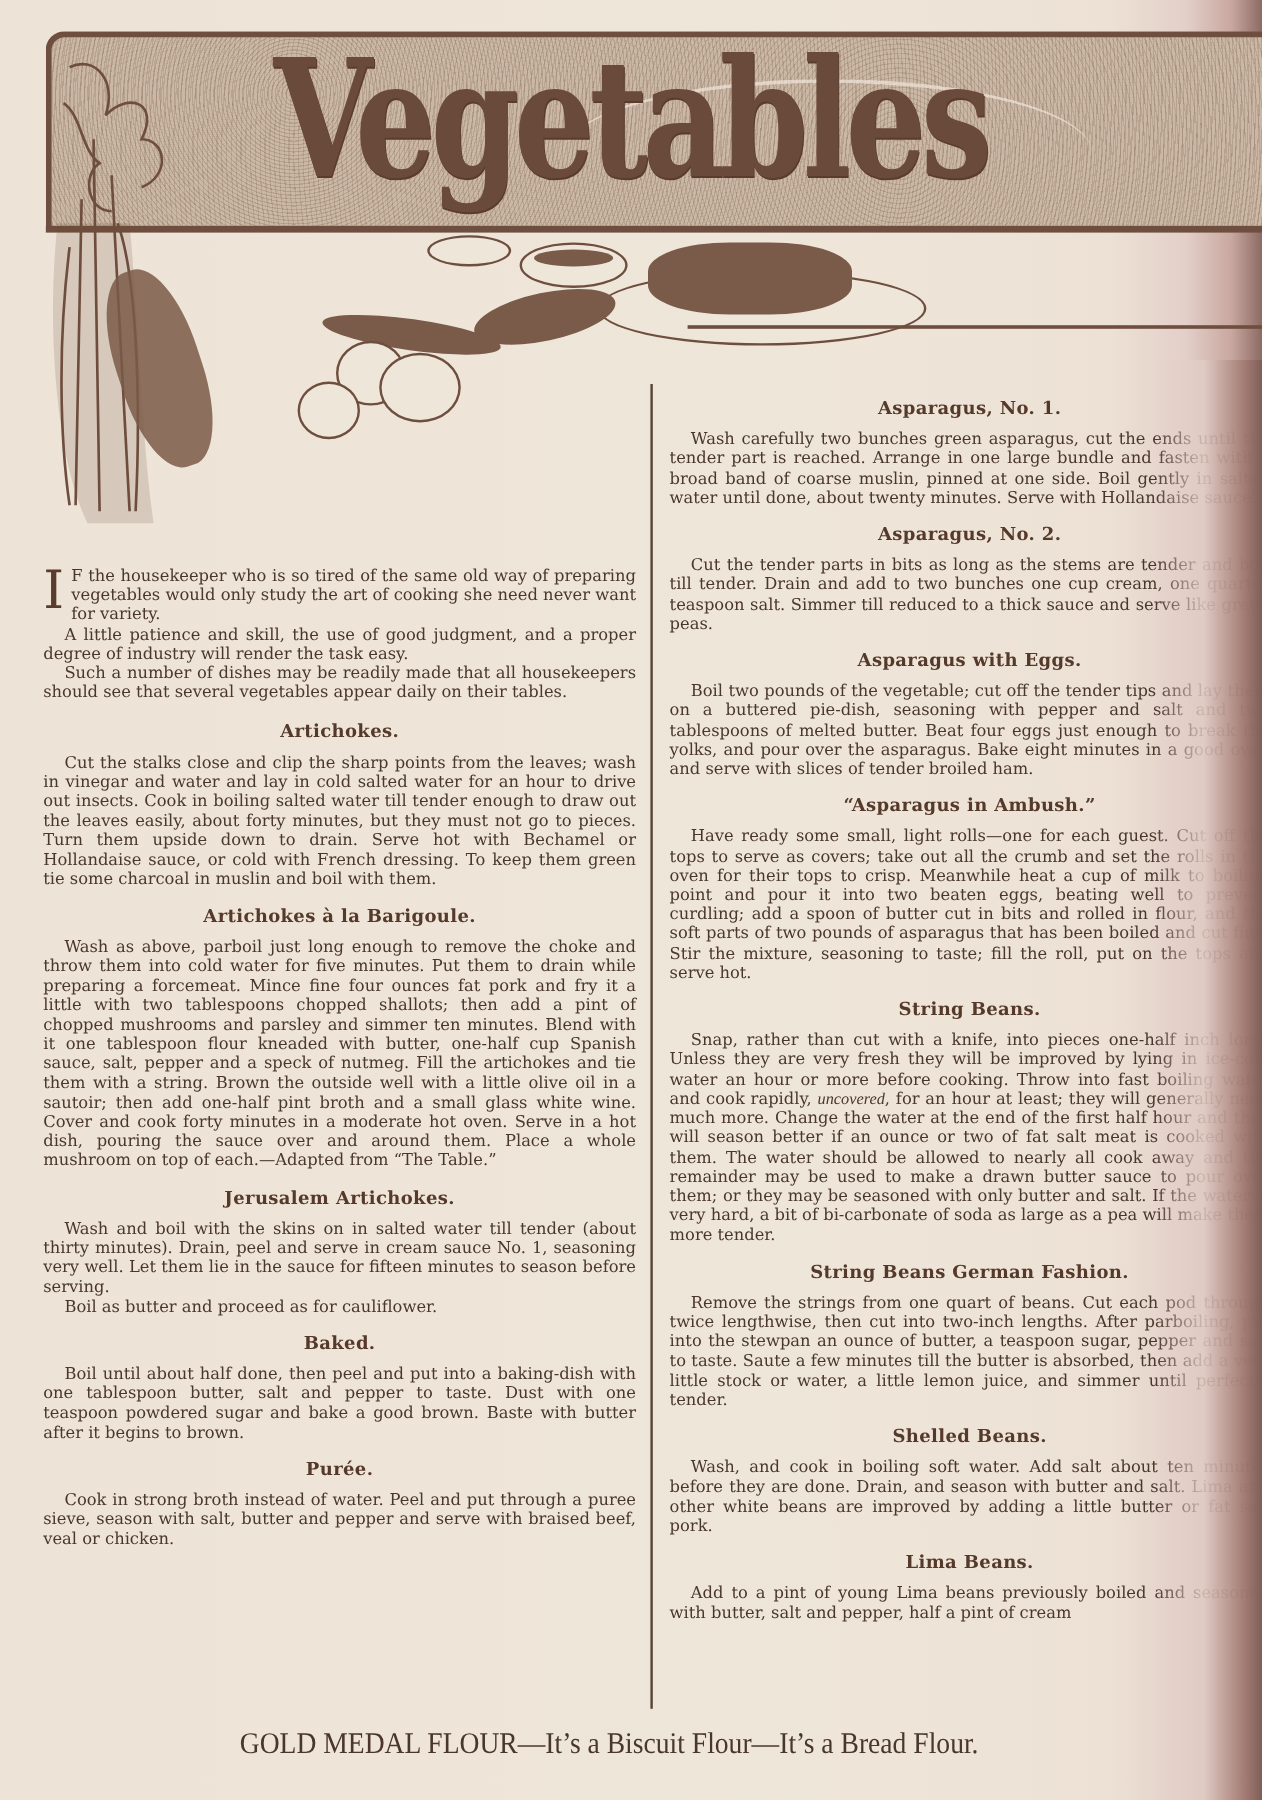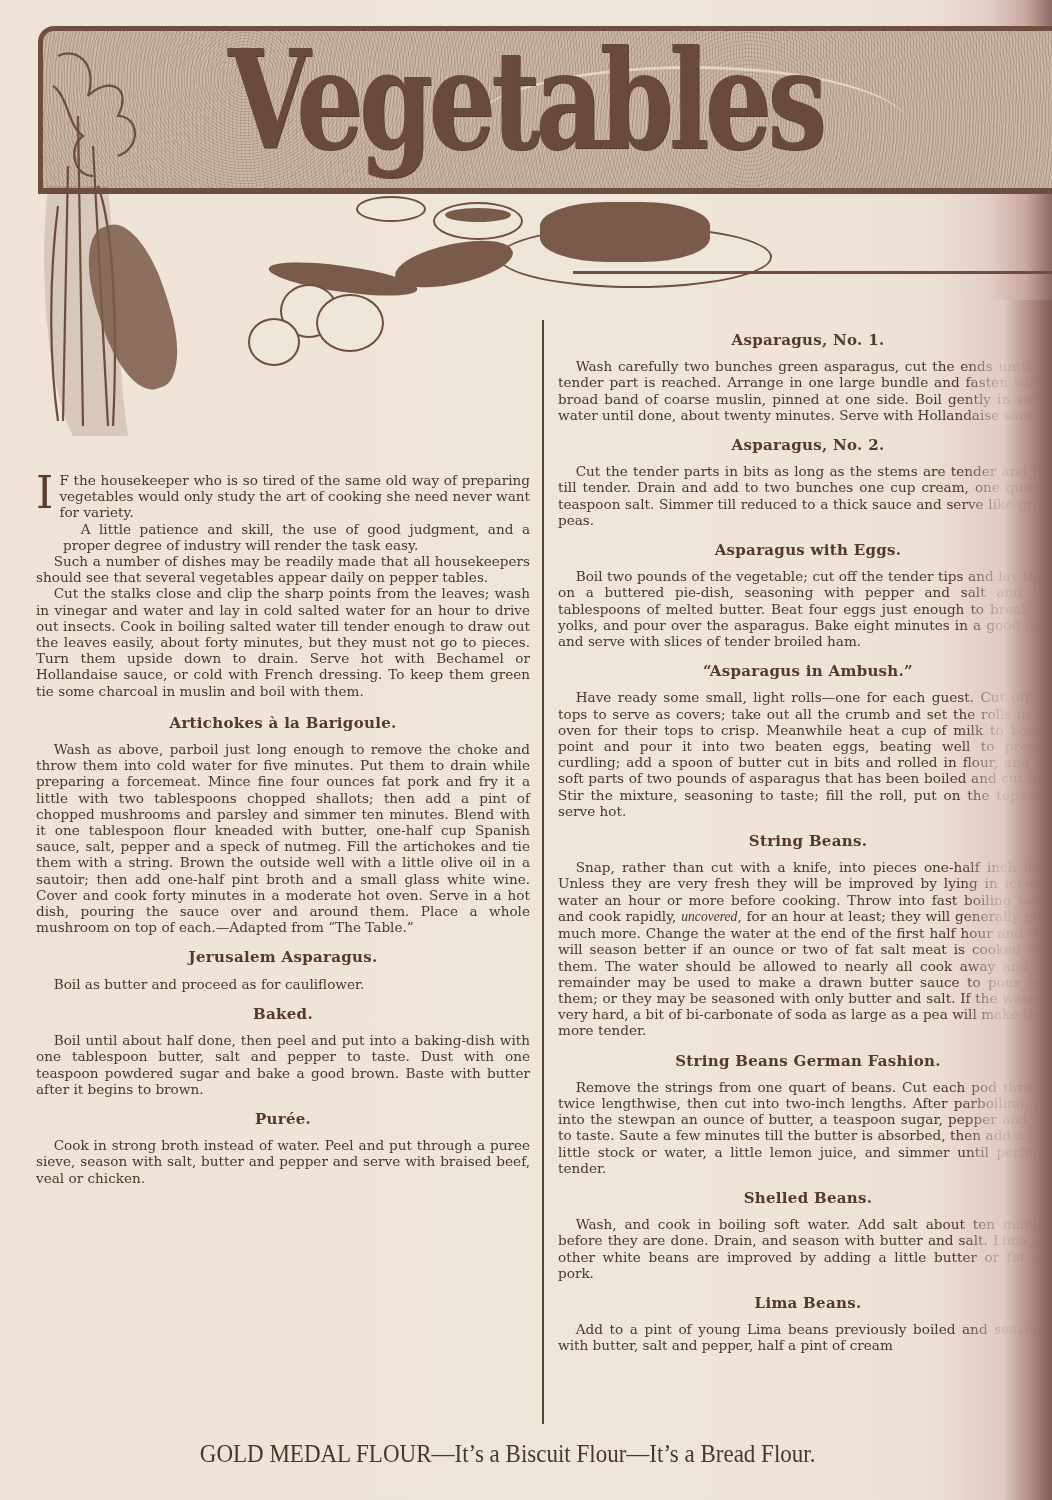--- a/index.html
+++ b/index.html
@@ -123,30 +123,32 @@
     <div class="dish" style="left:210px;top:292px;width:48px;height:44px;"></div>
     <div class="shelf-line"></div>
   </div>
 
   <div class="col-divider"></div>
 
   <div class="col col-left">
     <div class="intro">
       <span class="dropcap">I</span>
       <p class="noind">F the housekeeper who is so tired of the same old way of preparing vegetables would only study the art of cooking she need never want for variety.</p>
-      <p style="clear:both;margin-left:27px;">A little patience and skill, the use of good judgment, and a proper degree of industry will render the task easy.</p>
-      <p>Such a number of dishes may be readily made that all housekeepers should see that several vegetables appear daily on pepper tables.</p>
+      <p style="clear:both;">A little patience and skill, the use of good judgment, and a proper degree of industry will render the task easy.</p>
+      <p>Such a number of dishes may be readily made that all housekeepers should see that several vegetables appear daily on their tables.</p>
     </div>
 
+    <h3>Artichokes.</h3>
     <p>Cut the stalks close and clip the sharp points from the leaves; wash in vinegar and water and lay in cold salted water for an hour to drive out insects.  Cook in boiling salted water till tender enough to draw out the leaves easily, about forty minutes, but they must not go to pieces.  Turn them upside down to drain.  Serve hot with Bechamel or Hollandaise sauce, or cold with French dressing.  To keep them green tie some charcoal in muslin and boil with them.</p>
 
     <h3>Artichokes à la Barigoule.</h3>
     <p>Wash as above, parboil just long enough to remove the choke and throw them into cold water for five minutes.  Put them to drain while preparing a forcemeat.  Mince fine four ounces fat pork and fry it a little with two tablespoons chopped shallots; then add a pint of chopped mushrooms and parsley and simmer ten minutes.  Blend with it one tablespoon flour kneaded with butter, one-half cup Spanish sauce, salt, pepper and a speck of nutmeg.  Fill the artichokes and tie them with a string.  Brown the outside well with a little olive oil in a sautoir; then add one-half pint broth and a small glass white wine.  Cover and cook forty minutes in a moderate hot oven.  Serve in a hot dish, pouring the sauce over and around them.  Place a whole mushroom on top of each.—Adapted from “The Table.”</p>
 
-    <h3>Jerusalem Asparagus.</h3>
+    <h3>Jerusalem Artichokes.</h3>
+    <p>Wash and boil with the skins on in salted water till tender (about thirty minutes).  Drain, peel and serve in cream sauce No. 1, seasoning very well.  Let them lie in the sauce for fifteen minutes to season before serving.</p>
 
     <p>Boil as butter and proceed as for cauliflower.</p>
 
     <h3>Baked.</h3>
     <p>Boil until about half done, then peel and put into a baking-dish with one tablespoon butter, salt and pepper to taste.  Dust with one teaspoon powdered sugar and bake a good brown. Baste with butter after it begins to brown.</p>
 
     <h3>Purée.</h3>
     <p>Cook in strong broth instead of water.  Peel and put through a puree sieve, season with salt, butter and pepper and serve with braised beef, veal or chicken.</p>
   </div>
 

